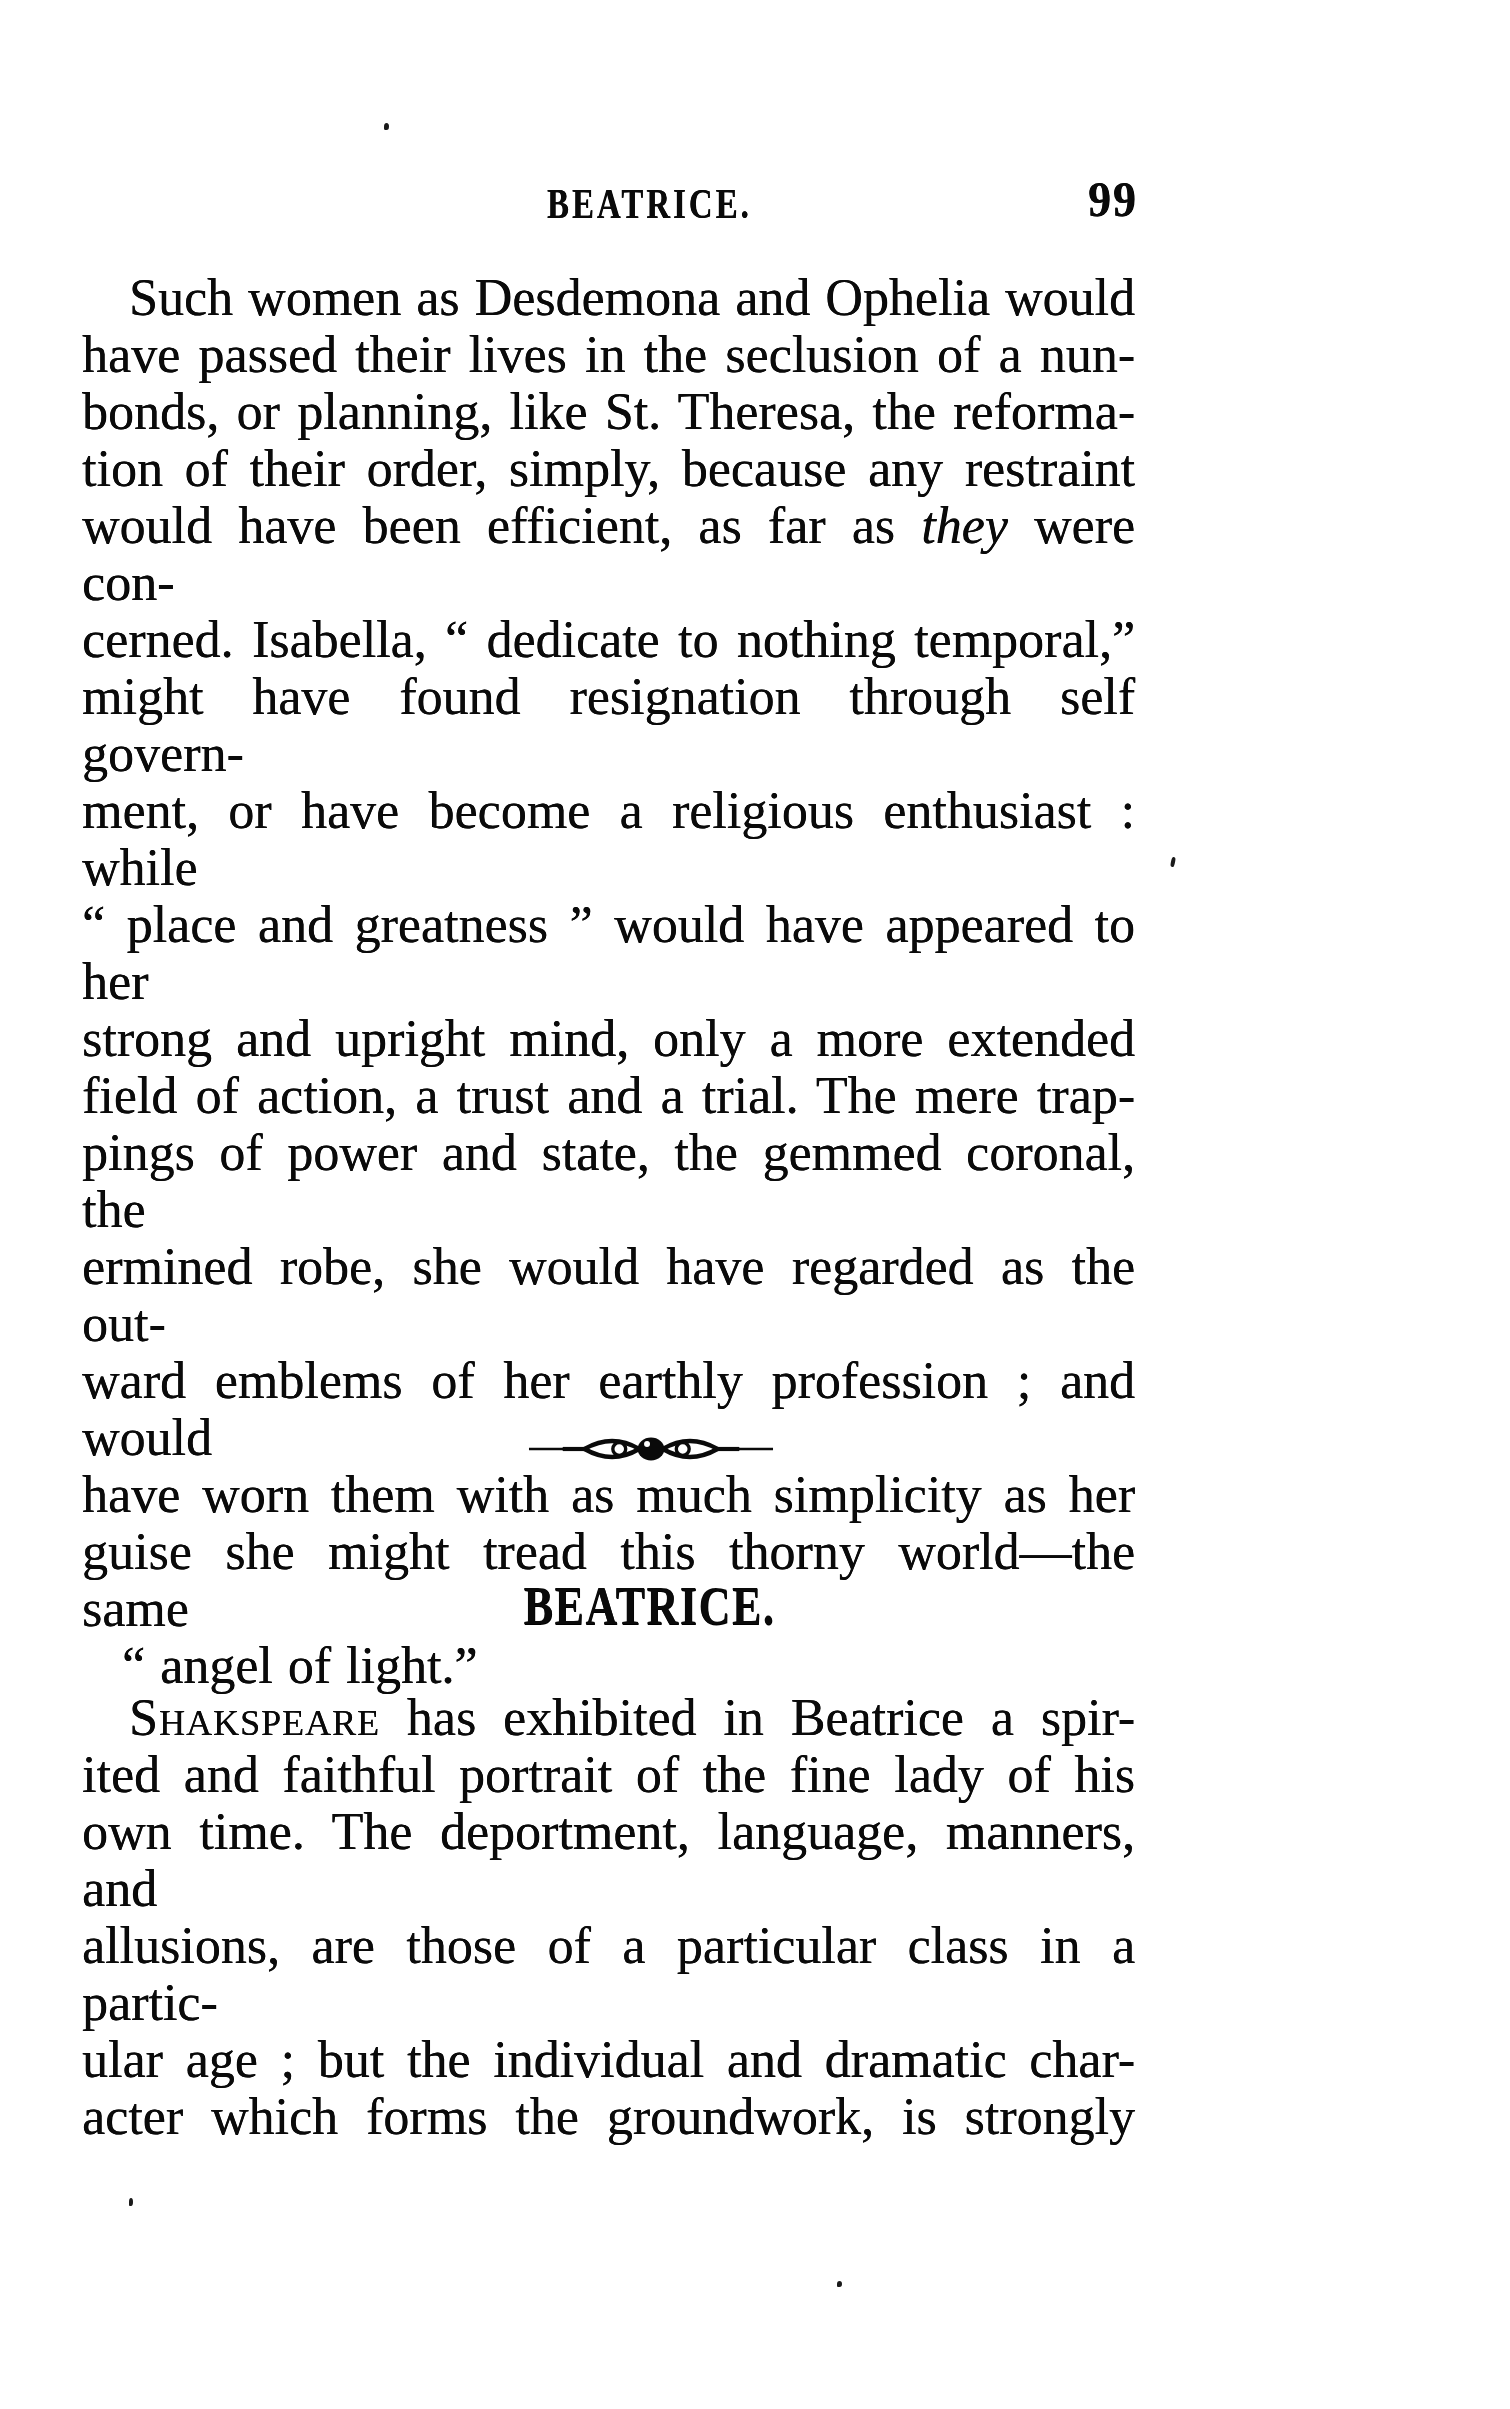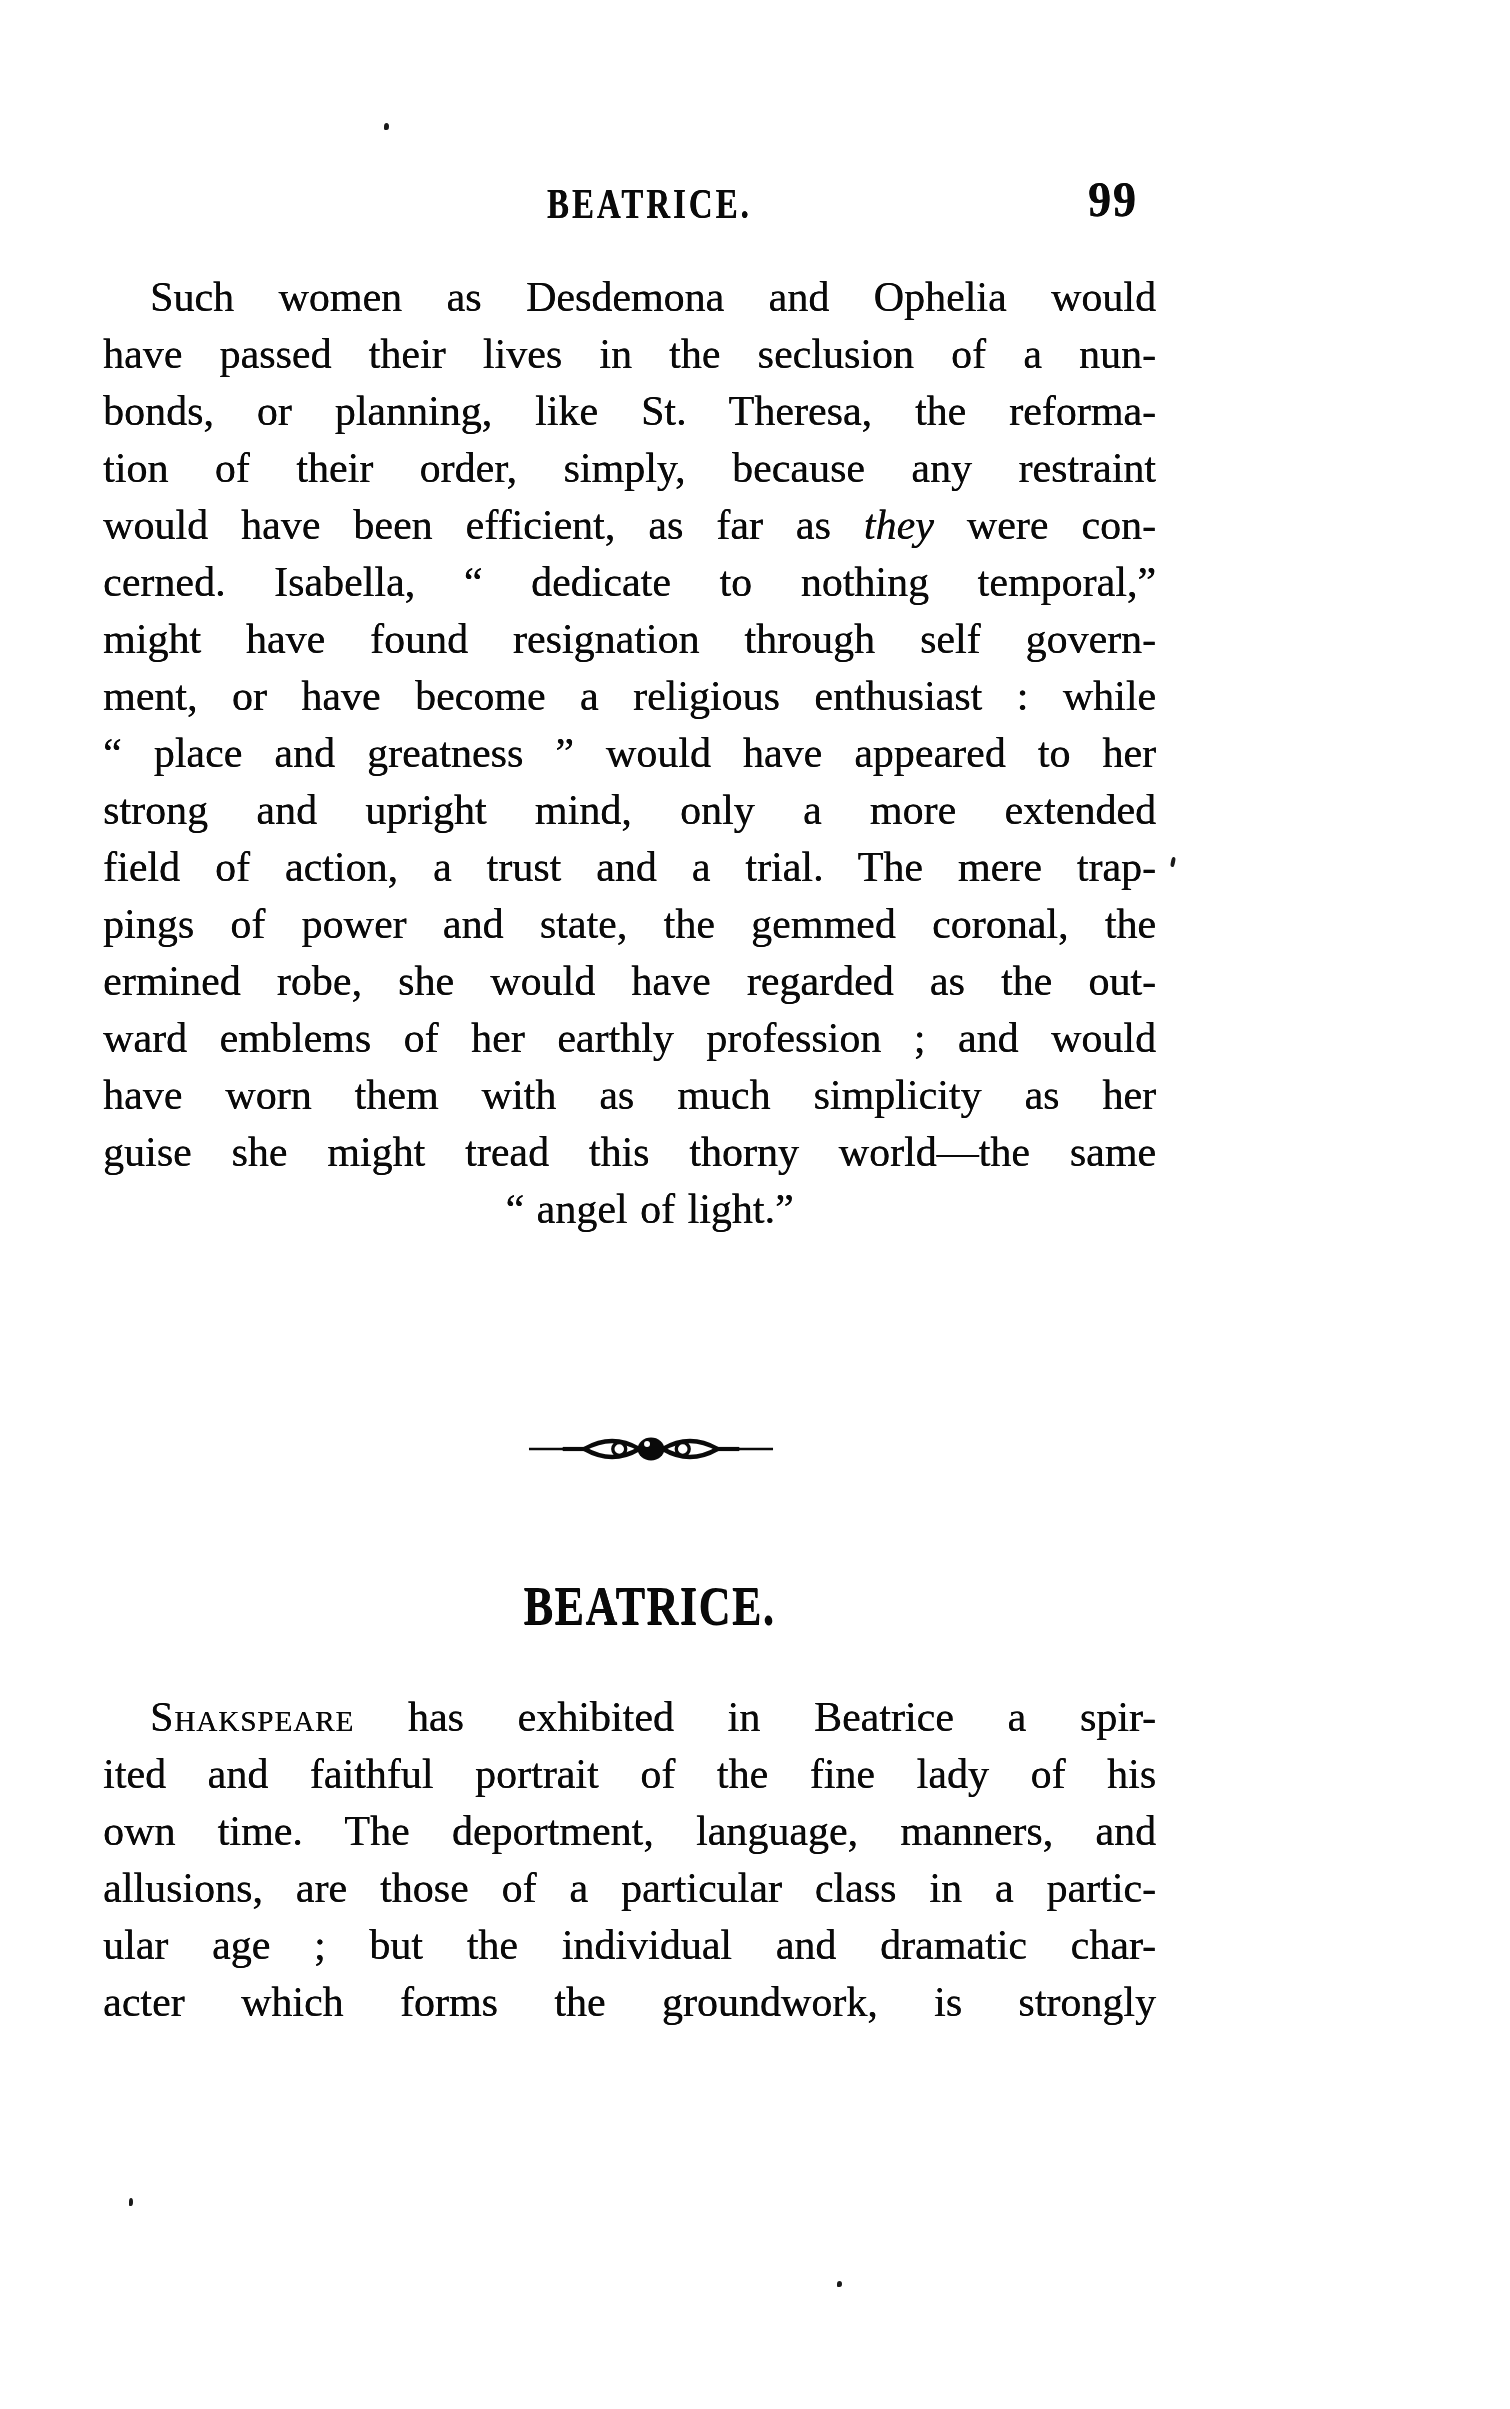--- a/index.html
+++ b/index.html
@@ -26,29 +26,29 @@
   }
   .page-number {
     position:absolute; left:1088px; top:170px;
     font-size:50px; font-weight:700; letter-spacing:2px;
     transform:scaleX(0.92); transform-origin:left;
     text-shadow:0.4px 0.4px 0 #000;
   }
 
   
   .para {
-    position:absolute; left:103px; width:1053px;
-    font-size:42px; line-height:57px;
+    position:absolute; left:82px; width:1053px;
+    font-size:52px; line-height:57px;
     word-spacing:2px;
     text-shadow:0.3px 0.3px 0 #000;
   }
   #para1 { top:269px; }
   #para2 { top:1689px; }
   .line { text-align:justify; text-align-last:justify; }
-  .line.no-just { text-align:center; text-align-last:auto;margin-left:40px; }
+  .line.no-just { text-align:left; text-align-last:auto;margin-left:40px; }
   .line.indent { text-indent:47px; }
   .it { font-style:italic; }
   .sc { font-variant:small-caps; letter-spacing:1px; }
 
   
   .section-heading-box {
     position:absolute; left:99px; top:1578px; width:1101px;
     display:flex; justify-content:center;
   }
   .section-heading {

